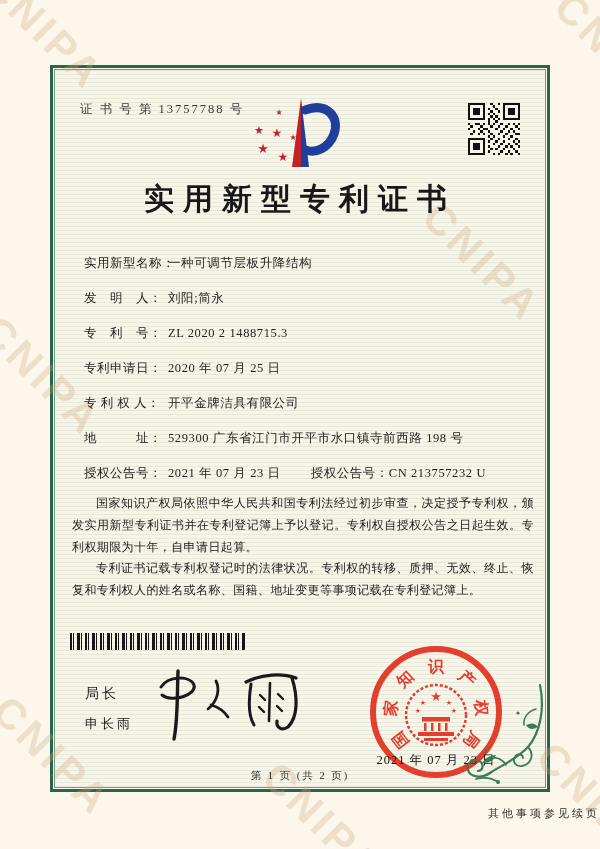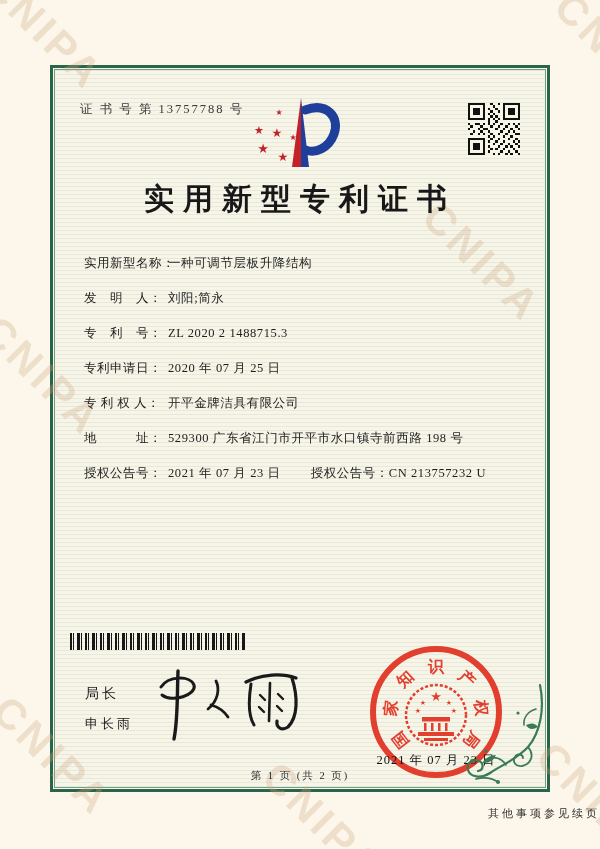--- a/index.html
+++ b/index.html
@@ -136,20 +136,24 @@
         <span class="flabel">专 利 权 人：</span><span class="fvalue">开平金牌洁具有限公司</span>
       </div>
       <div class="field-row">
         <span class="flabel">地　　　址：</span><span class="fvalue">529300 广东省江门市开平市水口镇寺前西路 198 号</span>
       </div>
       <div class="field-row">
         <span class="flabel">授权公告号：</span><span class="fvalue">2021 年 07 月 23 日</span><span class="pair2"><span class="flabel">授权公告号：</span><span class="fvalue">CN 213757232 U</span></span>
       </div>
     </div>
 
+    <div class="paras">
+      <p>国家知识产权局依照中华人民共和国专利法经过初步审查，决定授予专利权，颁发实用新型专利证书并在专利登记簿上予以登记。专利权自授权公告之日起生效。专利权期限为十年，自申请日起算。</p>
+      <p>专利证书记载专利权登记时的法律状况。专利权的转移、质押、无效、终止、恢复和专利权人的姓名或名称、国籍、地址变更等事项记载在专利登记簿上。</p>
+    </div>
 
     <div class="barcode"></div>
 
     <div class="sig-title">局长</div>
     <div class="sig-name">申长雨</div>
 
     <svg class="signature" viewBox="0 0 175 88" aria-hidden="true">
       <g fill="none" stroke="#1a1a1a" stroke-linecap="round" stroke-linejoin="round">
         <path d="M30,12 C29,38 30,60 26,80" stroke-width="3.4"></path>
         <path d="M13,28 C20,17 42,16 46,26 C49,36 24,44 14,36" stroke-width="3"></path>

